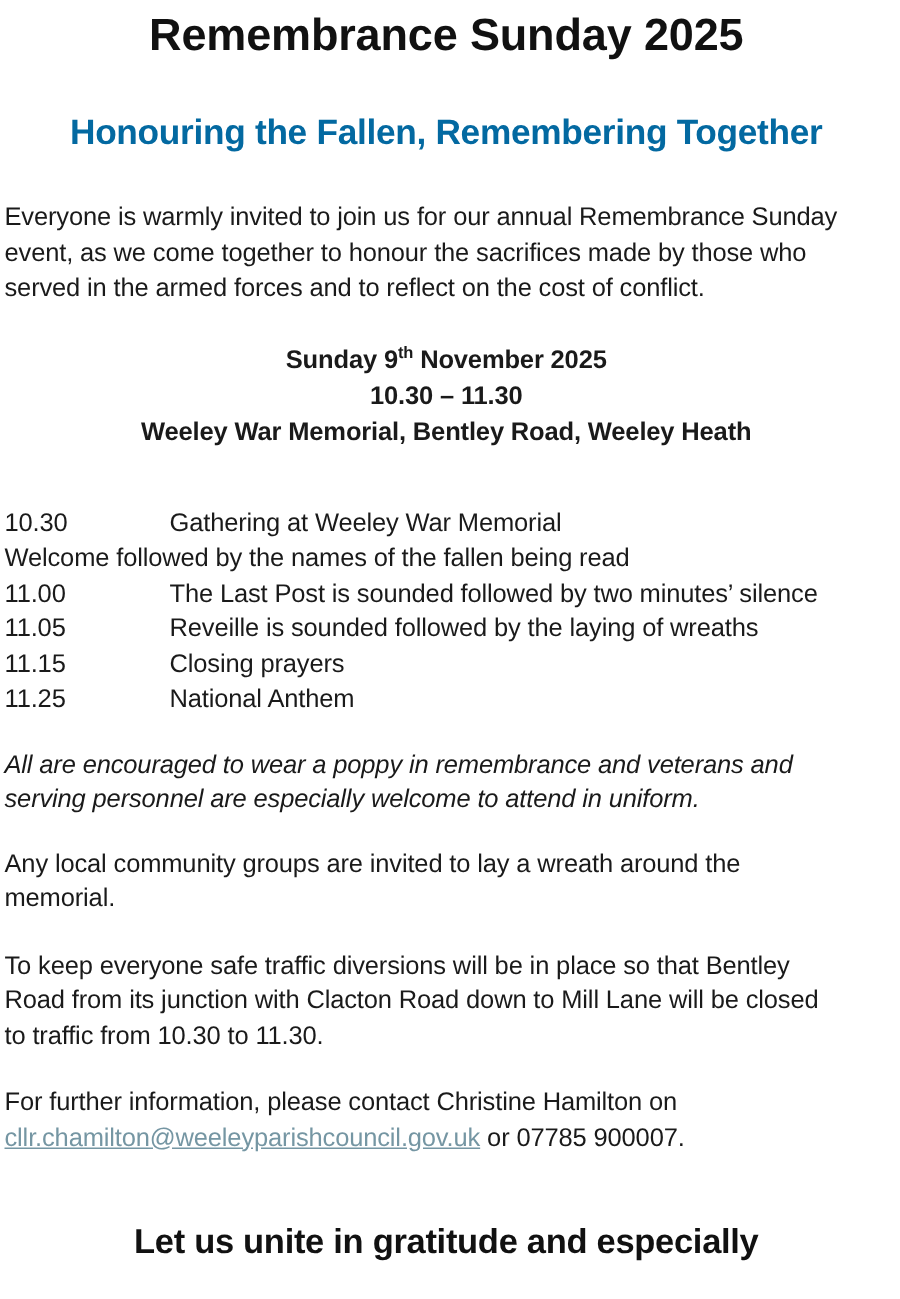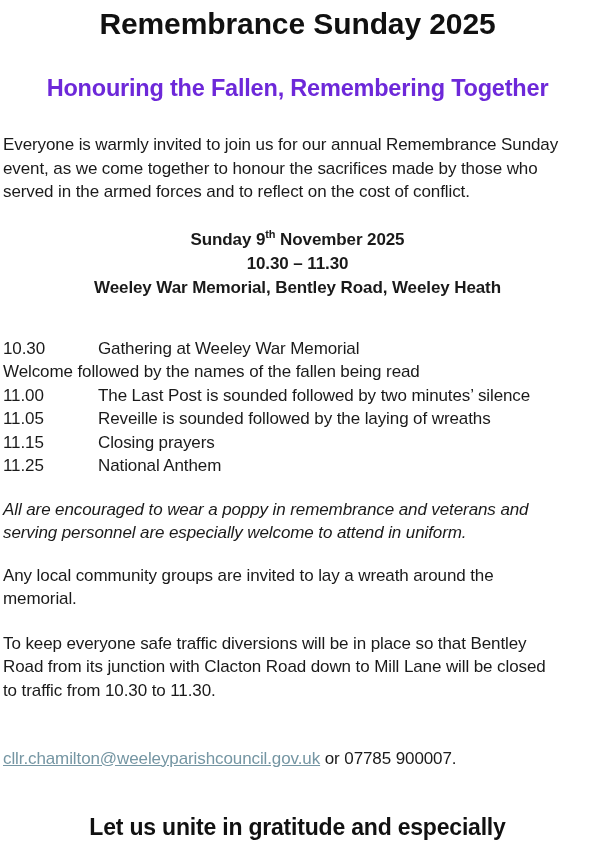--- a/index.html
+++ b/index.html
@@ -19,21 +19,21 @@
     line-height: 36px;
     text-align: center;
     color: #111111;
   }
   .page-subtitle {
     margin-top: 31px;
     font-size: 23.5px;
     font-weight: bold;
     line-height: 30px;
     text-align: center;
-    color: #6d28d9;
+    color: #0369a1;
     letter-spacing: -0.2px;
   }
   .para {
     font-size: 17px;
     line-height: 23.5px;
     white-space: pre-line;
   }
   .intro { margin-top: 30px; }
   .event-block {
     margin-top: 24px;
@@ -45,20 +45,21 @@
   .event-block sup {
     font-size: 11px;
     vertical-align: super;
     line-height: 0;
   }
   .schedule { margin-top: 37px; }
   .schedule-row {
     display: flex;
     font-size: 17px;
     line-height: 23.5px;
+    gap: 15px;
   }
   .schedule-time {
     width: 95px;
     flex: 0 0 95px;
   }
   .schedule-desc { flex: 1; }
   .poppy-para   { margin-top: 20px; font-style: italic; }
   .wreath-para  { margin-top: 19px; }
   .traffic-para { margin-top: 21px; }
   .contact-para { margin-top: 21px; font-size: 17px; line-height: 23.5px; }
@@ -123,15 +124,15 @@
 <p class="para poppy-para">All are encouraged to wear a poppy in remembrance and veterans and
 serving personnel are especially welcome to attend in uniform.</p>
 
 <p class="para wreath-para">Any local community groups are invited to lay a wreath around the
 memorial.</p>
 
 <p class="para traffic-para">To keep everyone safe traffic diversions will be in place so that Bentley
 Road from its junction with Clacton Road down to Mill Lane will be closed
 to traffic from 10.30 to 11.30.</p>
 
-<p class="contact-para"><br><a class="email-link">cllr.chamilton@weeleyparishcouncil.gov.uk</a><span> or 07785 900007.</span></p>
+<p class="contact-para"><span>For further information, please contact Christine Hamilton on</span><br><a class="email-link">cllr.chamilton@weeleyparishcouncil.gov.uk</a><span> or 07785 900007.</span></p>
 
 <div class="footer-line">Let us unite in gratitude and especially</div>
 
 </body></html>

